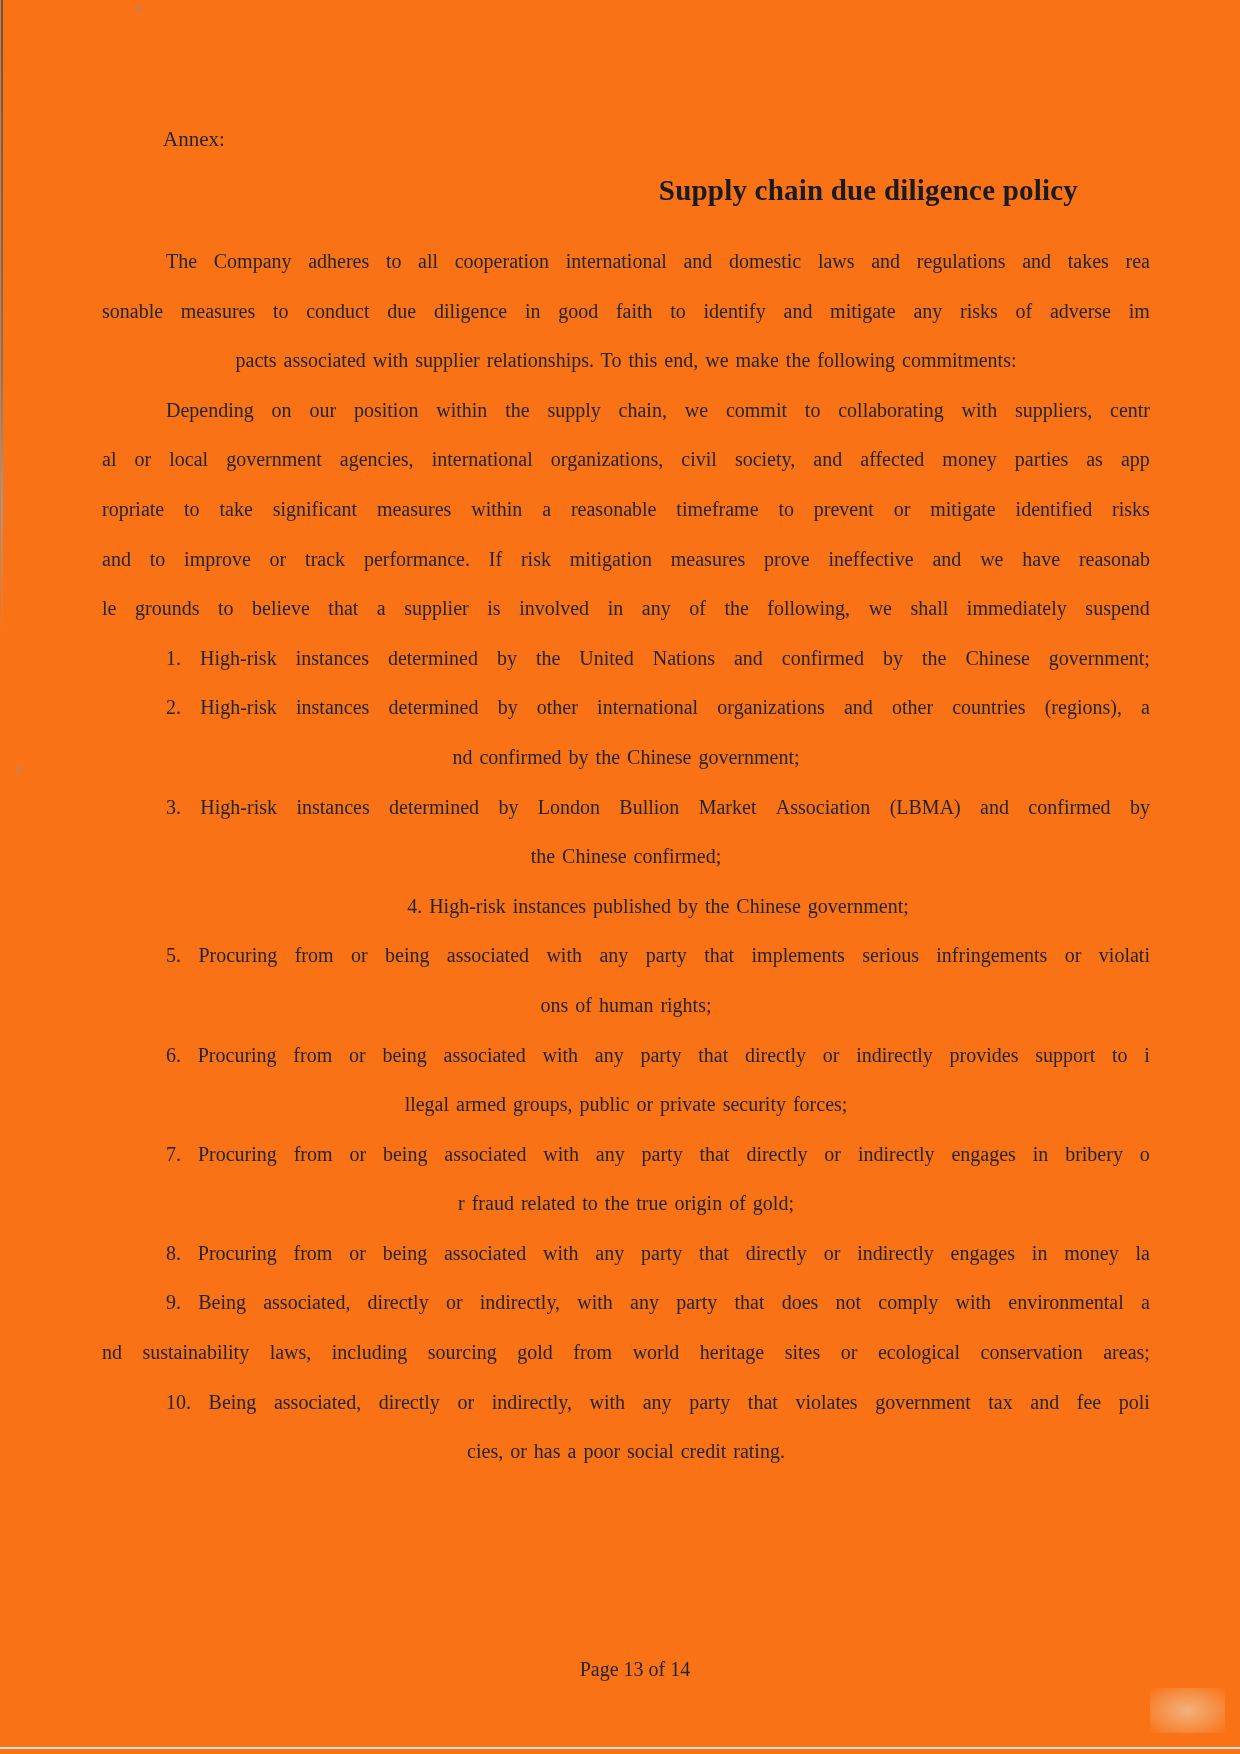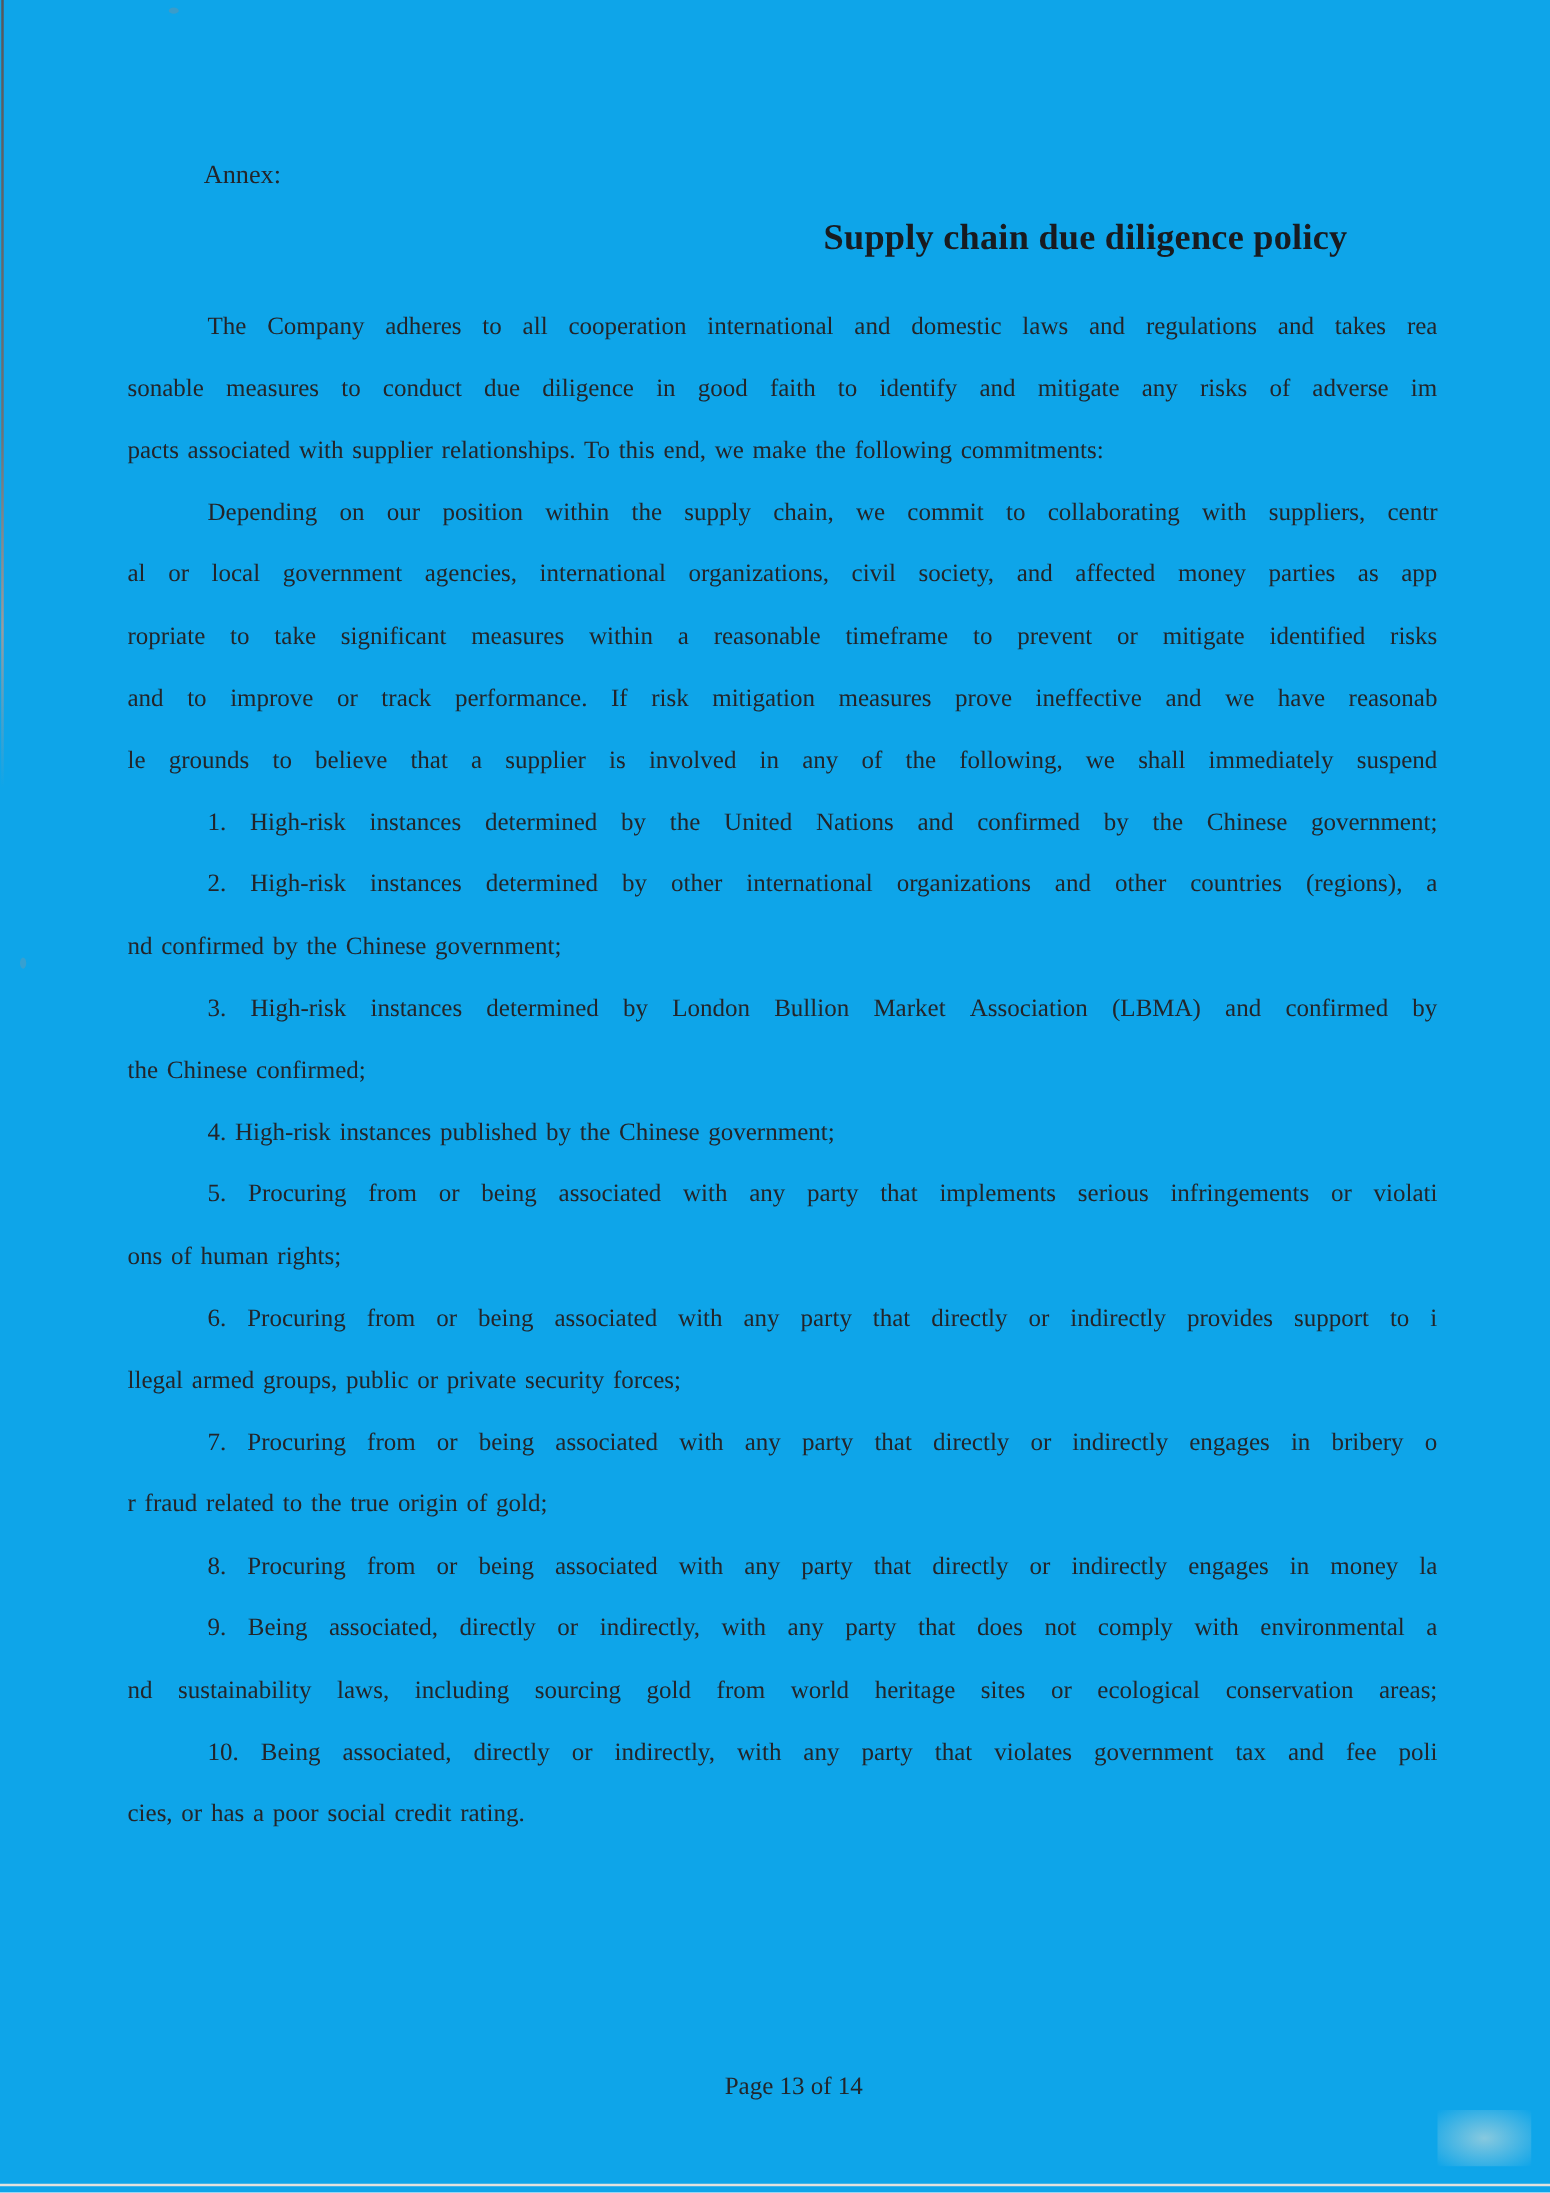--- a/index.html
+++ b/index.html
@@ -1,20 +1,20 @@
 <!DOCTYPE html>
 <html><head>
 <meta charset="utf-8">
 <style>
   html, body { margin: 0; padding: 0; background: #ffffff; }
   .page {
     position: relative;
     width: 1240px;
     height: 1754px;
-    background: #0ea5e9;
+    background: #f97316;
     overflow: hidden;
     font-family: "Liberation Serif", "DejaVu Serif", serif;
     color: #23252a;
   }
   .annex {
     position: absolute;
     left: 163px;
     top: 127px;
     font-size: 21px;
     white-space: nowrap;
@@ -39,20 +39,21 @@
     top: 237px;
     width: 1048px;
     font-size: 20px;
   }
   .line {
     height: 49.6px;
     line-height: 49.6px;
     white-space: nowrap;
     word-spacing: 0.10em;
     box-sizing: border-box;
+    text-align: center;
   }
   .line.j {
     display: flex;
     justify-content: space-between;
     word-spacing: normal;
   }
   .line.j span { display: inline-block; line-height: 49.6px; }
   .line.ind { padding-left: 64px; }
   .footer {
     position: absolute;

